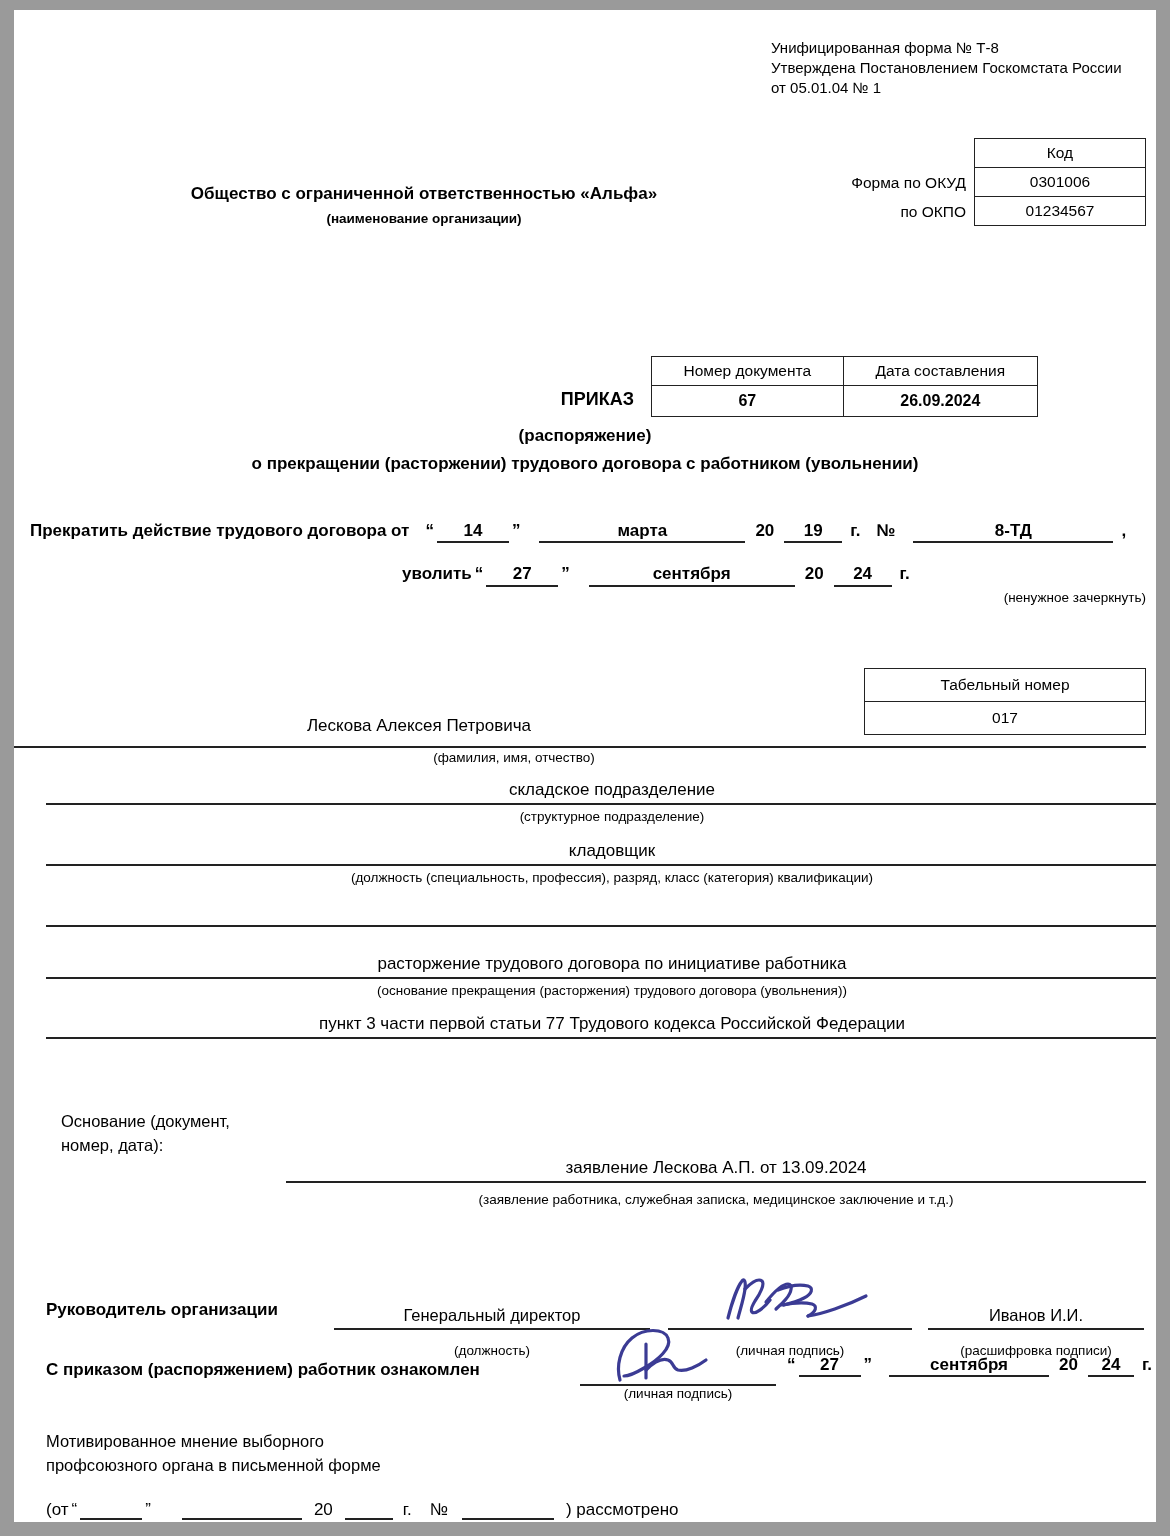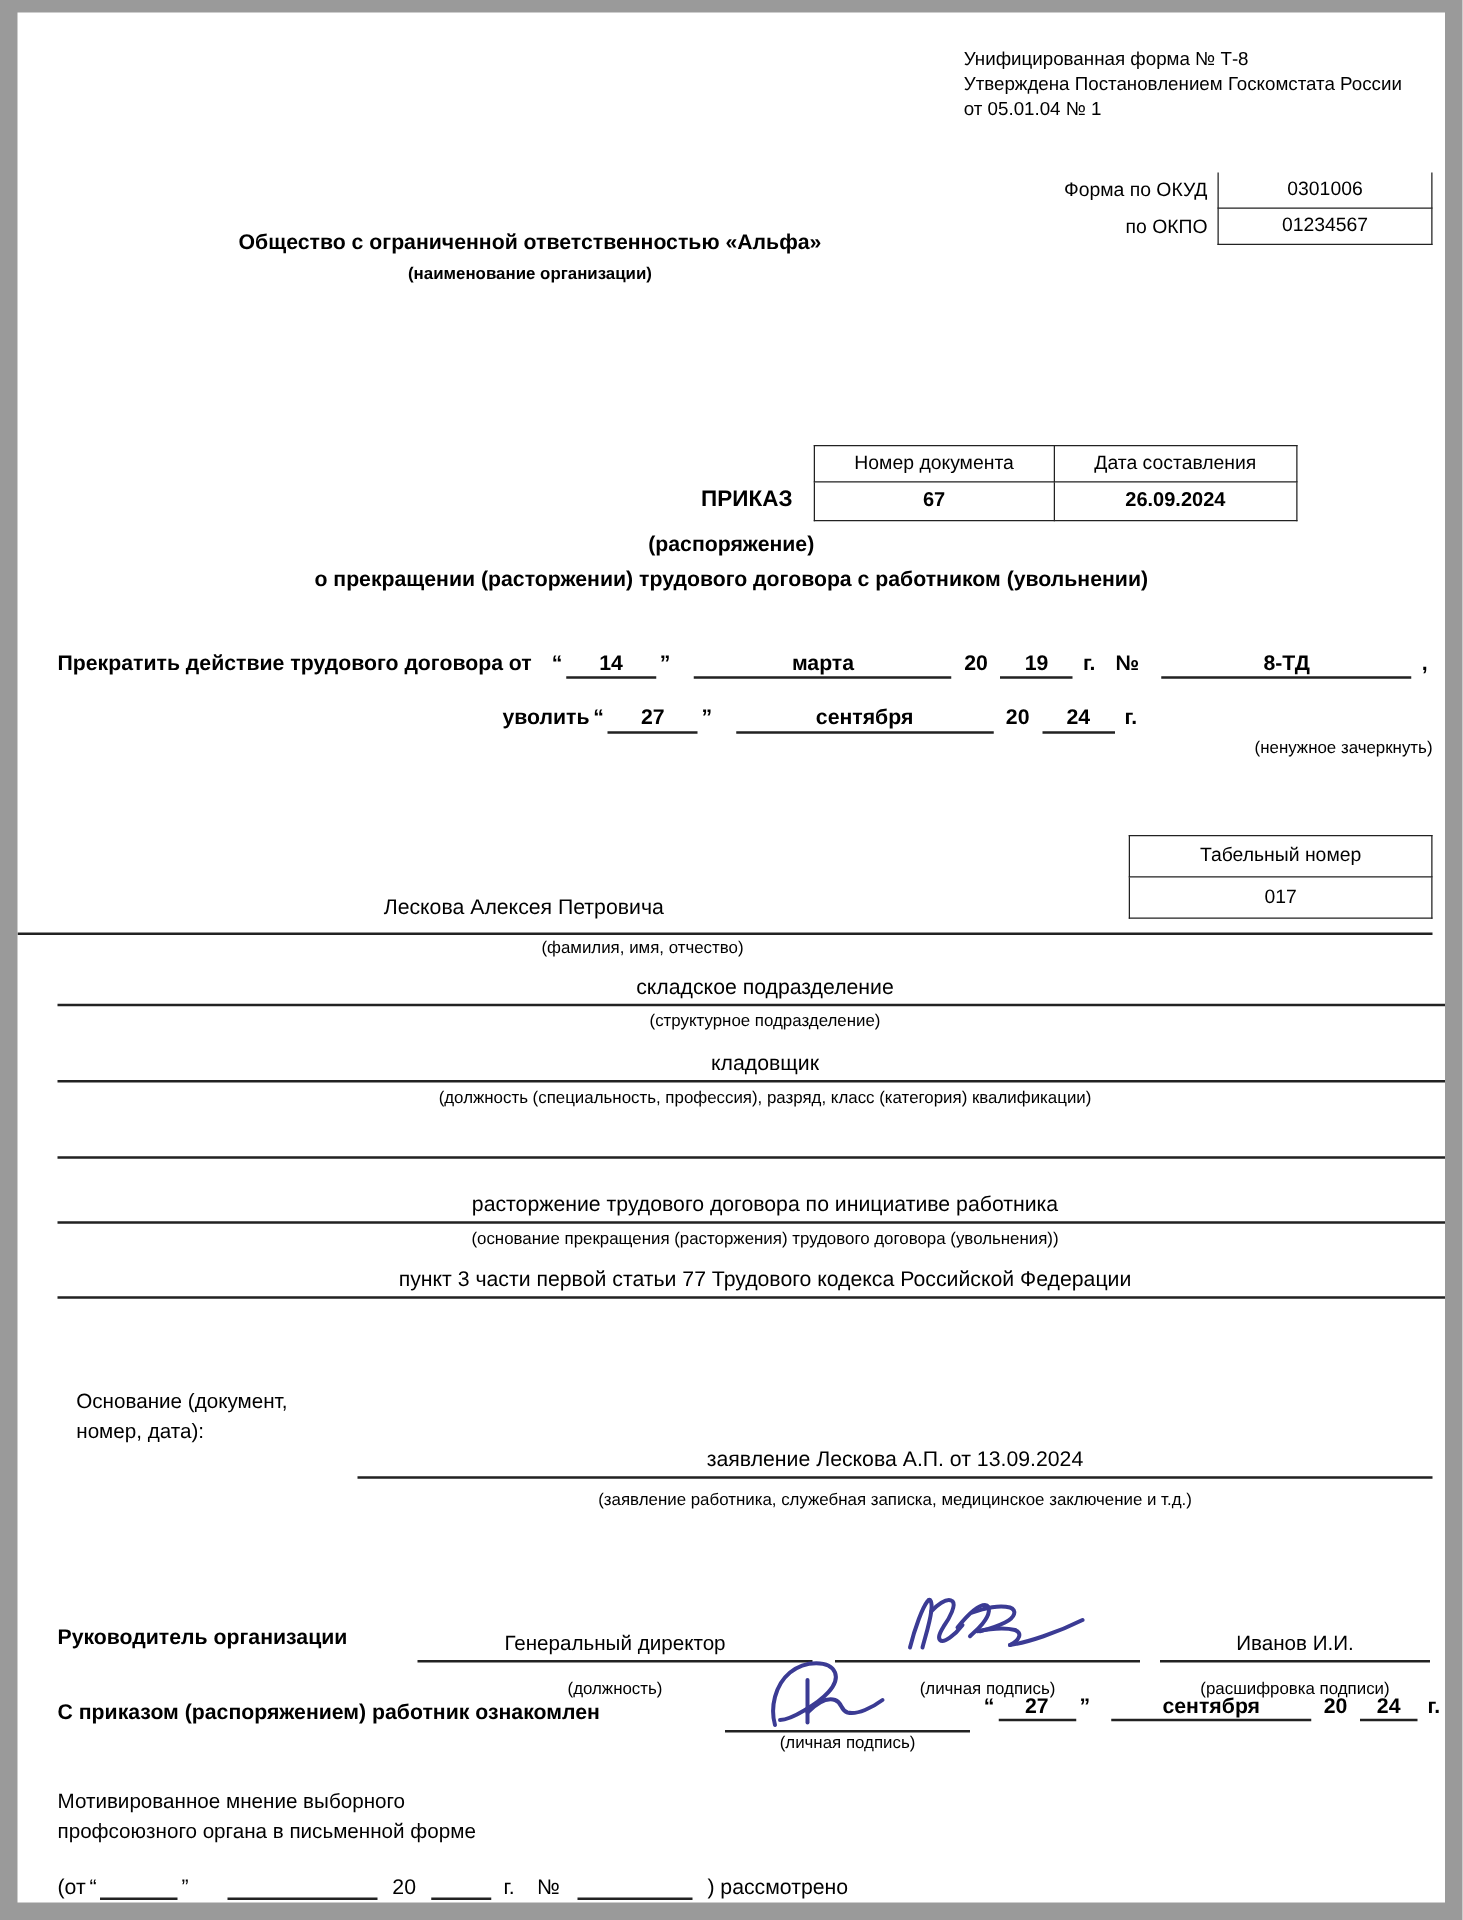--- a/index.html
+++ b/index.html
@@ -153,21 +153,21 @@
     font-size: 13.5px;
     font-weight: normal;
   }
 
   
   .emp-block { position: absolute; left: 0; top: 658px; width: 1142px; }
   .tab-table {
     position: absolute;
     right: 10px;
     top: 0;
-    width: 243px;
+    width: 282px;
     border-collapse: collapse;
   }
   .tab-table td {
     border: 1px solid #222;
     text-align: center;
     font-size: 15.5px;
     padding: 7px 4px;
   }
   .emp-name {
     position: absolute;
@@ -260,20 +260,24 @@
 </head>
 <body>
 
 <div class="page">
 
   <div class="form-meta">Унифицированная форма № Т-8
 Утверждена Постановлением Госкомстата России
 от 05.01.04 № 1</div>
 
   <div class="code-block">
+    <div class="code-row">
+      <div class="code-label"></div>
+      <div class="code-cell first">Код</div>
+    </div>
     <div class="code-row">
       <div class="code-label">Форма по ОКУД</div>
       <div class="code-cell">0301006</div>
     </div>
     <div class="code-row">
       <div class="code-label">по ОКПО</div>
       <div class="code-cell">01234567</div>
     </div>
   </div>
 
@@ -294,21 +298,21 @@
         <td class="val">26.09.2024</td>
       </tr>
     </tbody>
       </table>
     <div class="prikaz">ПРИКАЗ</div>
     <div class="subtitle1">(распоряжение)</div>
     <div class="subtitle2">о прекращении (расторжении) трудового договора с работником (увольнении)</div>
   </div>
 
   <div class="term-block">
-    <div class="term-line" style="padding-left:32px;">
+    <div class="term-line" style="padding-left:16px;">
       <span class="term-lead">Прекратить действие трудового договора от</span>
       <span class="quote" style="padding-left:16px;">“</span>
       <span class="fill f-day">14</span>
       <span class="quote">”</span>
       <span class="fill f-month" style="margin-left:16px;">марта</span>
       <span class="lbl20">20</span>
       <span class="fill f-year">19</span>
       <span class="lblg">г.</span>
       <span class="lblg" style="padding-left:16px;">№</span>
       <span class="fill f-num" style="margin-left:18px;">8-ТД</span>

